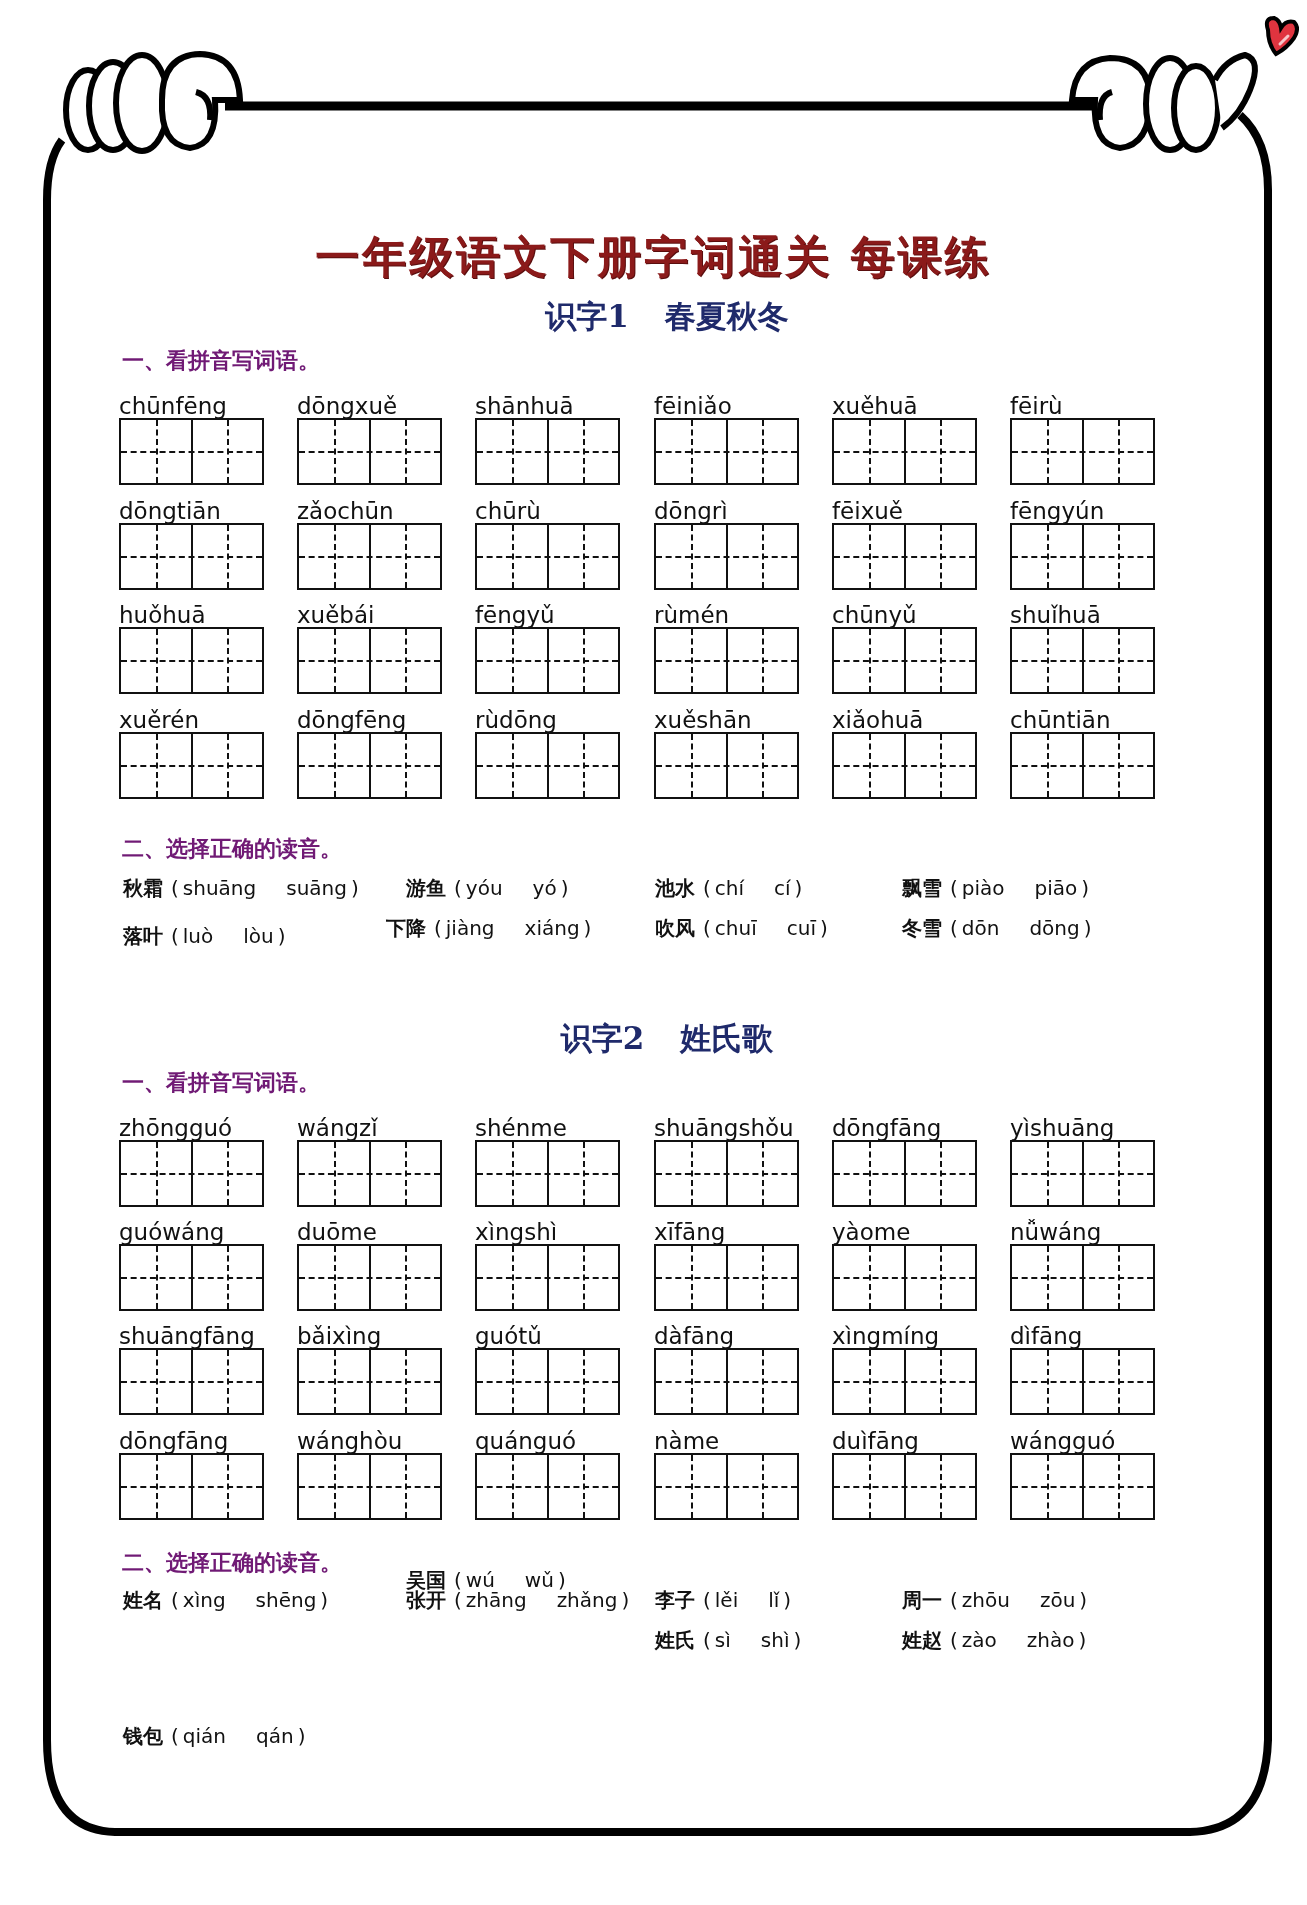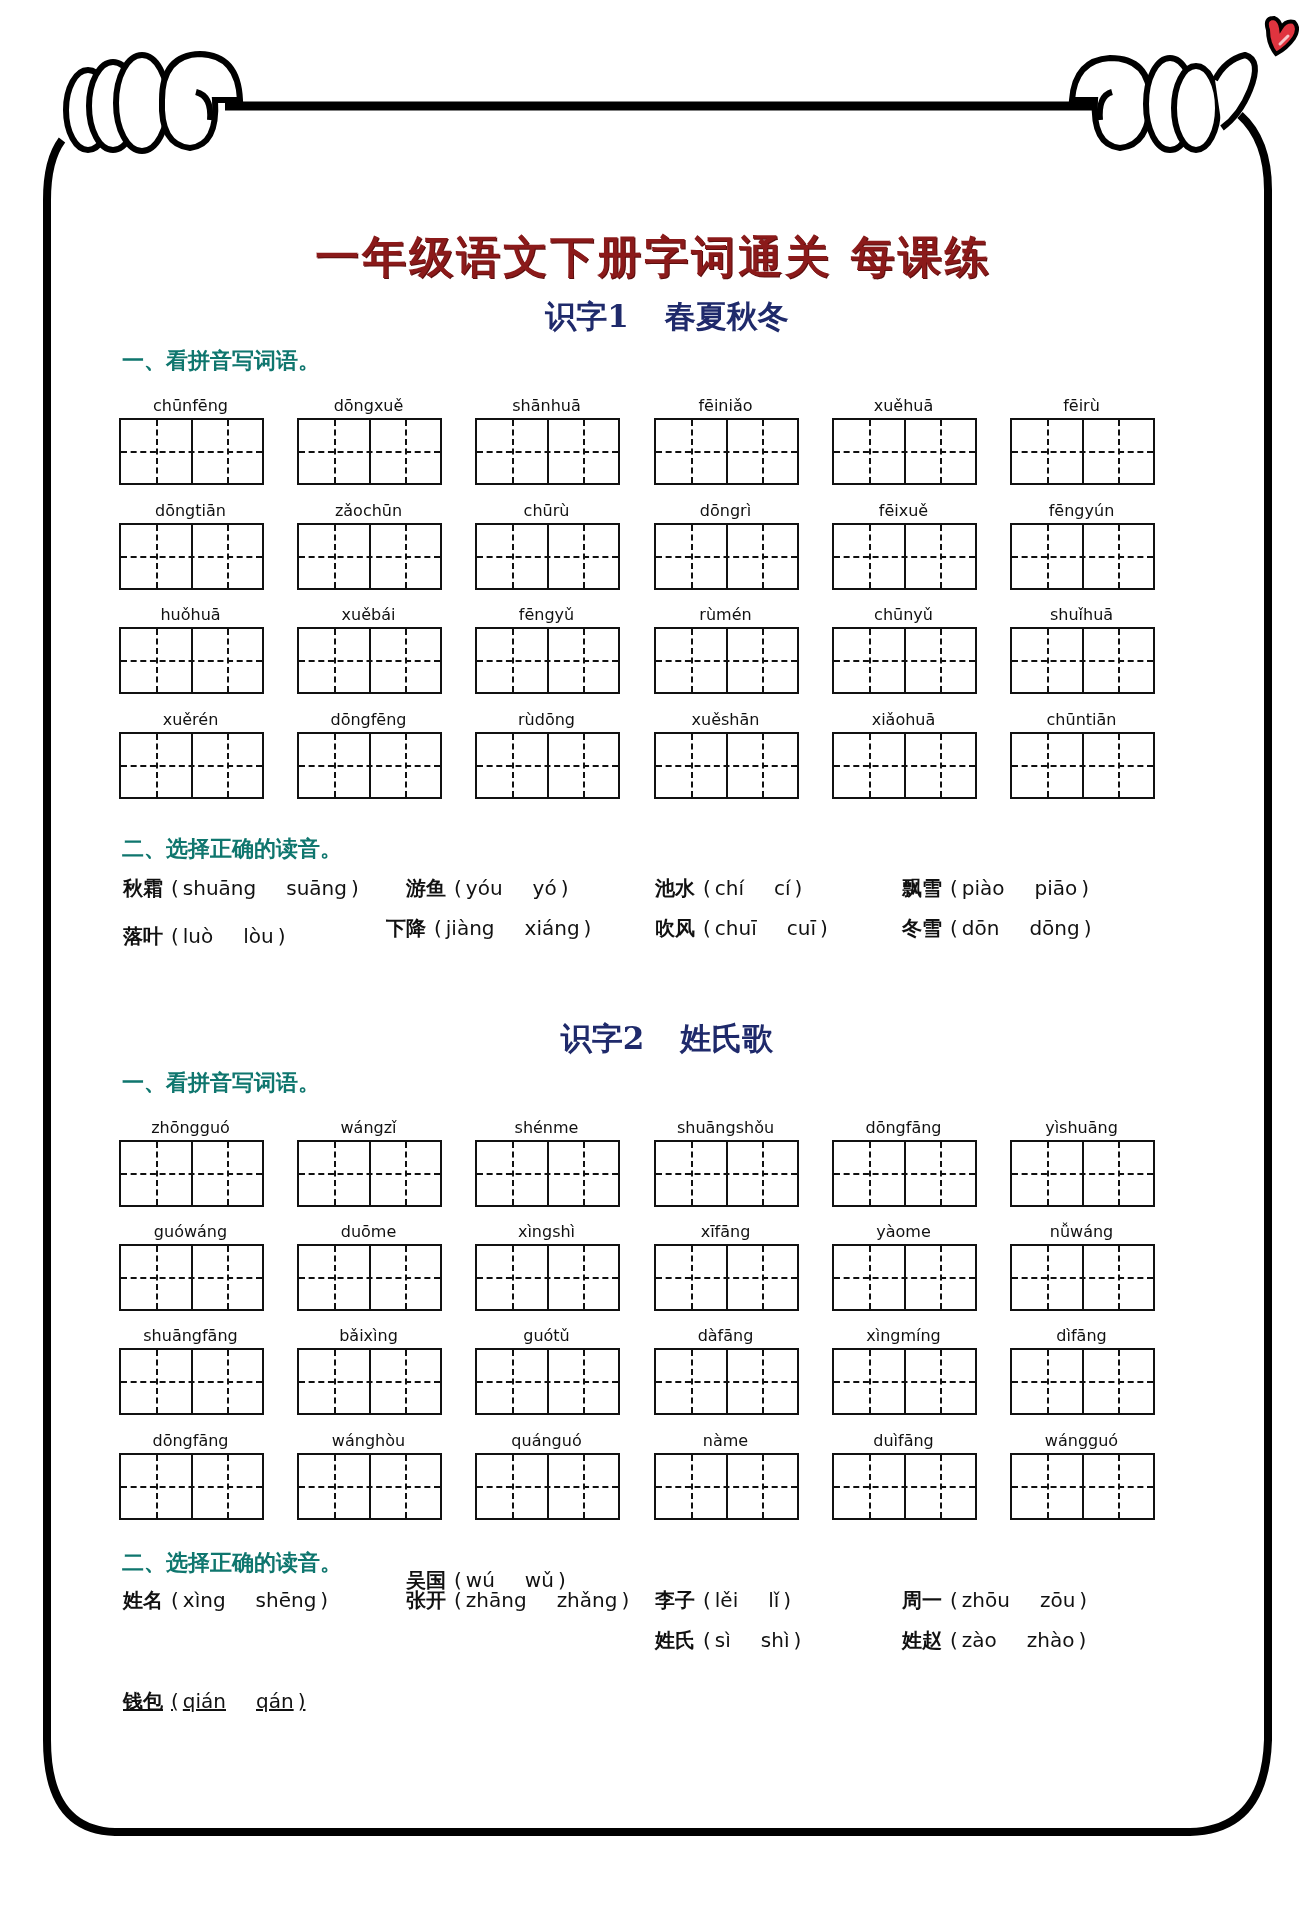--- a/index.html
+++ b/index.html
@@ -6,24 +6,24 @@
   body { width:1307px; height:1905px; position:relative; overflow:hidden;
          font-family:"DejaVu Sans", "Liberation Sans", sans-serif; color:#111; }
   .frame-svg { position:absolute; left:0; top:0; width:1307px; height:1905px; }
   .abs { position:absolute; }
   .title { left:0; width:1307px; top:228px; text-align:center; font-family:"DejaVu Serif","Liberation Serif",serif;
            font-weight:bold; font-size:44px; letter-spacing:3px; color:#8b1a1a;
            text-shadow:1px 1px 0 #5a0e0e; }
   .lesson-title { left:0; width:1307px; text-align:center; font-family:"DejaVu Serif","Liberation Serif",serif;
            font-size:31px; color:#1f2a6b; font-weight:bold; }
   .lesson-title .num { margin-right:36px;margin-left:27px; }
-  .sec-head { left:122px; font-size:22px; font-weight:bold; color:#0f766e; }
+  .sec-head { left:122px; font-size:22px; font-weight:bold; color:#701a75; }
   .cell { position:absolute; width:143px; }
-  .pinyin { position:absolute; left:0; width:143px; top:0; height:28px; display:flex; justify-content:center;
-            font-size:16px; line-height:28px; color:#111; }
+  .pinyin { position:absolute; left:0; width:143px; top:0; height:28px; display:flex; justify-content:flex-start;
+            font-size:23px; line-height:28px; color:#111; }
   .box { position:absolute; left:0; top:26px; width:141px; height:63px; border:2px solid #111; box-sizing:content-box; }
   .box .mid-v { position:absolute; left:70px; top:0; bottom:0; width:0; border-left:2px solid #111; }
   .box .dash-h { position:absolute; left:0; right:0; top:31px; height:0; border-top:2px dashed #111; }
   .box .dash-v1 { position:absolute; left:35px; top:0; bottom:0; width:0; border-left:2px dashed #111; }
   .box .dash-v2 { position:absolute; left:106px; top:0; bottom:0; width:0; border-left:2px dashed #111; }
   .choice { position:absolute; font-size:20px; line-height:24px; white-space:pre; color:#111; }
   .choice .word { font-weight:bold; margin-right:8px; }
   .choice .opt { margin:0 4px; }
   .choice .opt2 { margin-left:26px; }
 </style>
@@ -659,17 +659,17 @@
         <div class="dash-v2"></div>
       </div>
     </div>
   </div>
 <div class="abs sec-head" style="top:1548px;">二、选择正确的读音。</div>
 <div class="abs" id="choices-1" style="left:0; top:0;">
     <div class="choice" style="left: 123px; top: 1588px;"><span class="word">姓名</span><span>(</span><span class="opt">xìng</span><span class="opt opt2">shēng</span><span>)</span></div>
     <div class="choice" style="left: 406px; top: 1588px;"><span class="word">张开</span><span>(</span><span class="opt">zhāng</span><span class="opt opt2">zhǎng</span><span>)</span></div>
     <div class="choice" style="left: 655px; top: 1588px;"><span class="word">李子</span><span>(</span><span class="opt">lěi</span><span class="opt opt2">lǐ</span><span>)</span></div>
     <div class="choice" style="left: 902px; top: 1588px;"><span class="word">周一</span><span>(</span><span class="opt">zhōu</span><span class="opt opt2">zōu</span><span>)</span></div>
-    <div class="choice" style="left: 123px; top: 1689px; text-decoration: underline;"><span class="word">钱包</span><span>(</span><span class="opt">qián</span><span class="opt opt2">qán</span><span>)</span></div>
+    <div class="choice" style="left: 123px; top: 1724px;"><span class="word">钱包</span><span>(</span><span class="opt">qián</span><span class="opt opt2">qán</span><span>)</span></div>
     <div class="choice" style="left: 406px; top: 1568px;"><span class="word">吴国</span><span>(</span><span class="opt">wú</span><span class="opt opt2">wǔ</span><span>)</span></div>
     <div class="choice" style="left: 655px; top: 1628px;"><span class="word">姓氏</span><span>(</span><span class="opt">sì</span><span class="opt opt2">shì</span><span>)</span></div>
     <div class="choice" style="left: 902px; top: 1628px;"><span class="word">姓赵</span><span>(</span><span class="opt">zào</span><span class="opt opt2">zhào</span><span>)</span></div>
   </div>
 
 </body></html>

